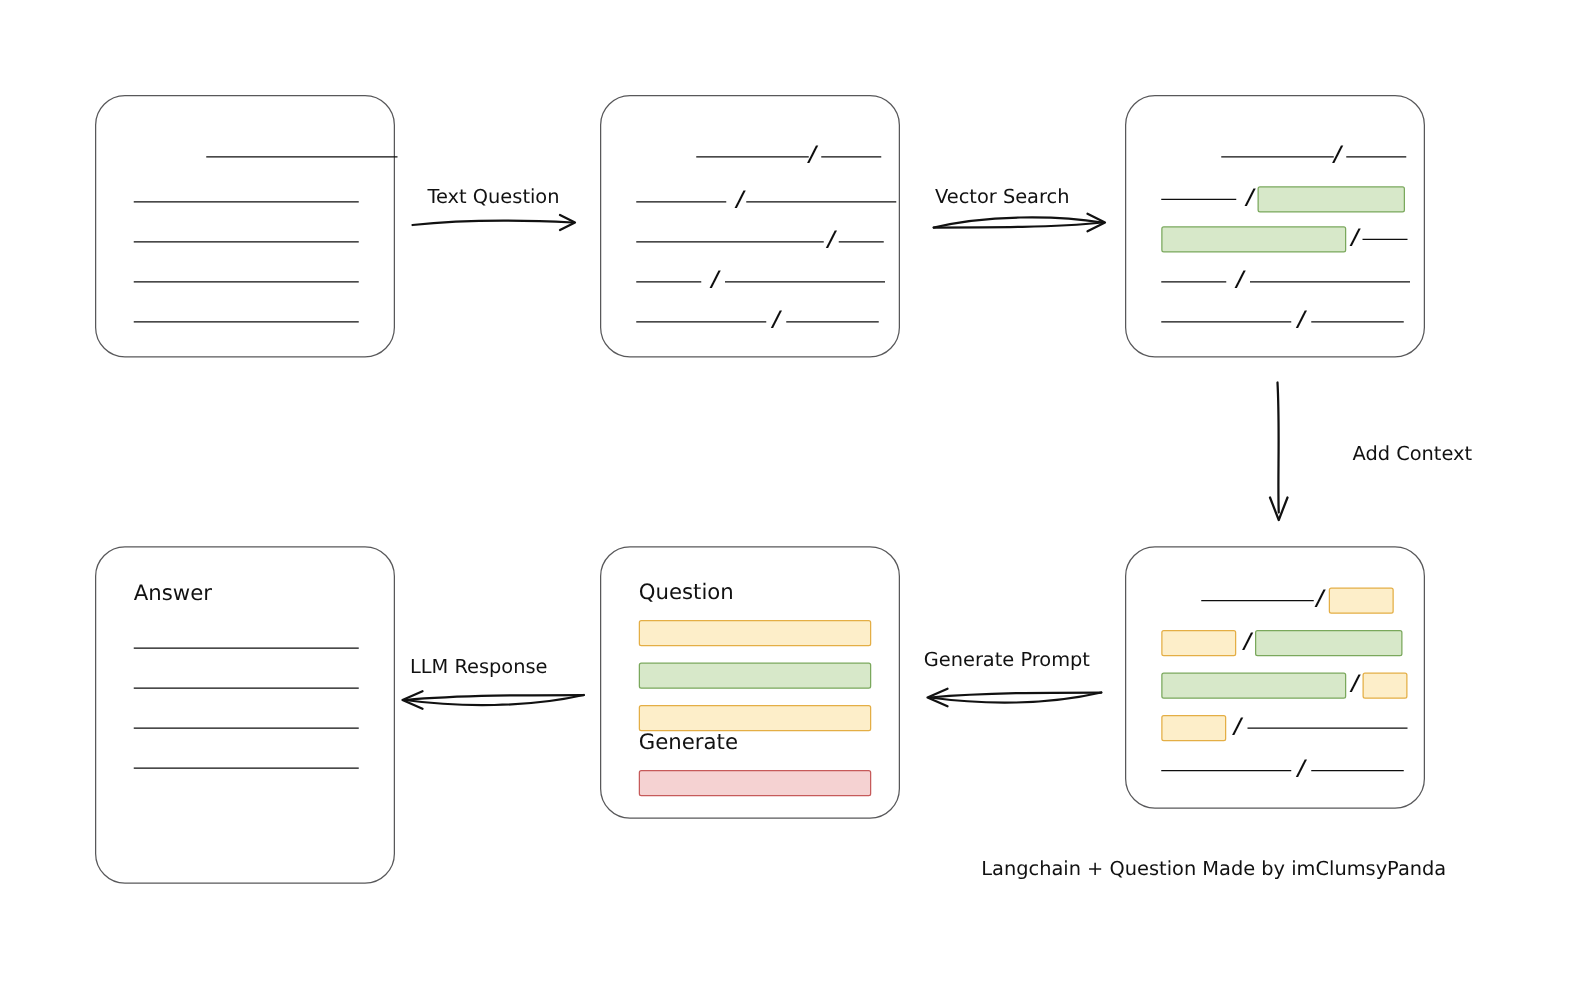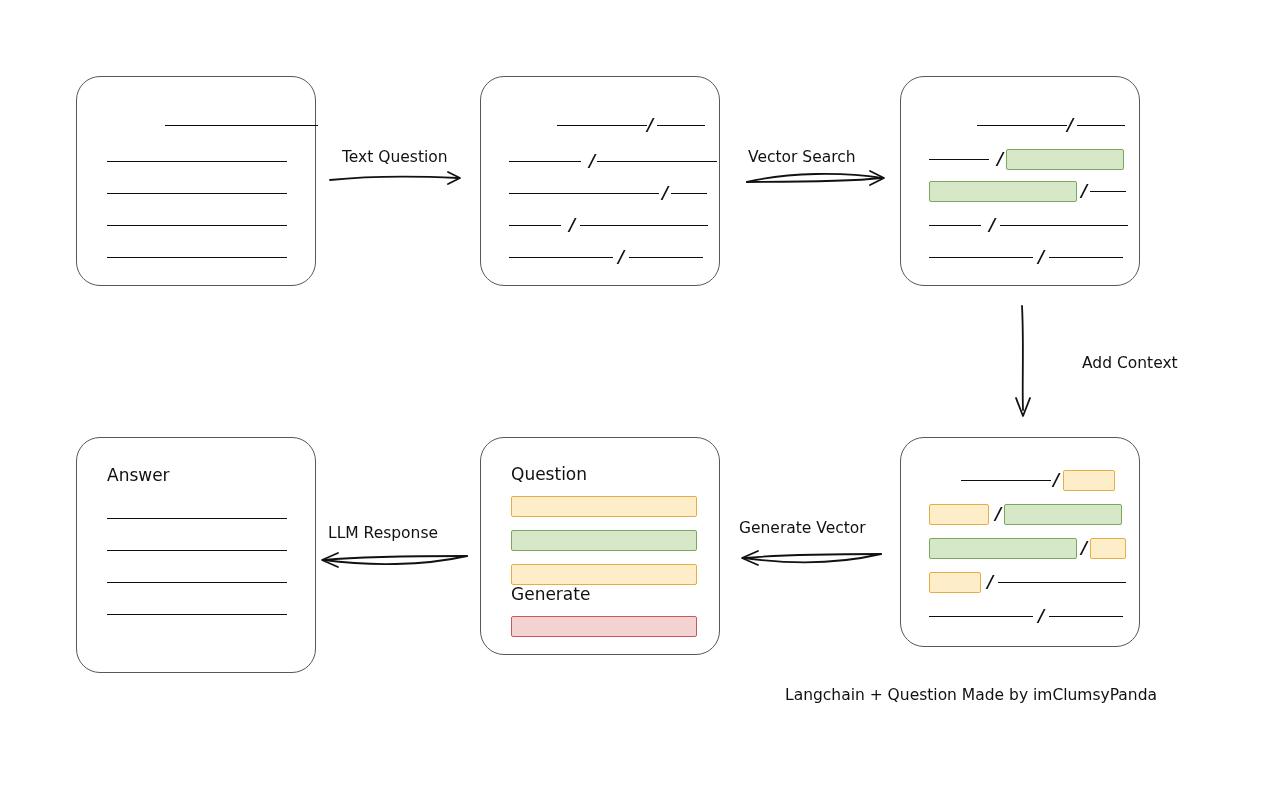--- a/index.html
+++ b/index.html
@@ -216,21 +216,21 @@
 
 <div class="box" style="left:480px; top:437px; width:240px; height:218px;">
   <div class="boxlabel" style="left:30px; top:26px;">Question</div>
   <div class="bar yellow" style="left:30px; top:58px; width:186px;"></div>
   <div class="bar green" style="left:30px; top:92px; width:186px;"></div>
   <div class="bar yellow" style="left:30px; top:126px; width:186px;"></div>
   <div class="boxlabel" style="left:30px; top:146px;">Generate</div>
   <div class="bar red" style="left:30px; top:178px; width:186px;"></div>
 </div>
 
-<div class="box" style="left:76px; top:437px; width:240px; height:236px;">
+<div class="box" style="left:76px; top:437px; width:240px; height:270px;">
   <div class="boxlabel" style="left:30px; top:27px;">Answer</div>
   <div class="row" style="left:30px; top:72px;">
     <span class="seg" style="width:180px;"></span>
   </div>
   <div class="row" style="left:30px; top:104px;">
     <span class="seg" style="width:180px;"></span>
   </div>
   <div class="row" style="left:30px; top:136px;">
     <span class="seg" style="width:180px;"></span>
   </div>
@@ -251,21 +251,21 @@
   <path d="M3,16 C50,16 100,16 138,12"></path>
   <polyline points="126,5 140,12 126,19"></polyline>
 </svg>
 
 <div class="arrowlabel" style="left:1036px; top:354px;margin-left:46px;">Add Context</div>
 <svg class="arrow" style="left:1008px; top:304px;" width="40" height="116" viewBox="0 0 40 116">
   <path d="M14,2 C16,40 14,80 15,106"></path>
   <polyline points="8,94 15,112 22,94"></polyline>
 </svg>
 
-<div class="arrowlabel" style="left:739px; top:519px;">Generate Vector</div>
+<div class="arrowlabel" style="left:739px; top:519px;">Generate Prompt</div>
 <svg class="arrow" style="left:738px; top:546px;" width="146" height="26" viewBox="0 0 146 26">
   <path d="M143,8 C100,18 50,18 6,12"></path>
   <path d="M143,8 C100,8 50,8 6,12"></path>
   <polyline points="20,5 4,12 20,19"></polyline>
 </svg>
 
 <div class="arrowlabel" style="left:328px; top:524px;">LLM Response</div>
 <svg class="arrow" style="left:318px; top:548px;" width="152" height="26" viewBox="0 0 152 26">
   <path d="M149,8 C105,18 50,18 6,12"></path>
   <path d="M149,8 C105,8 50,8 6,12"></path>

